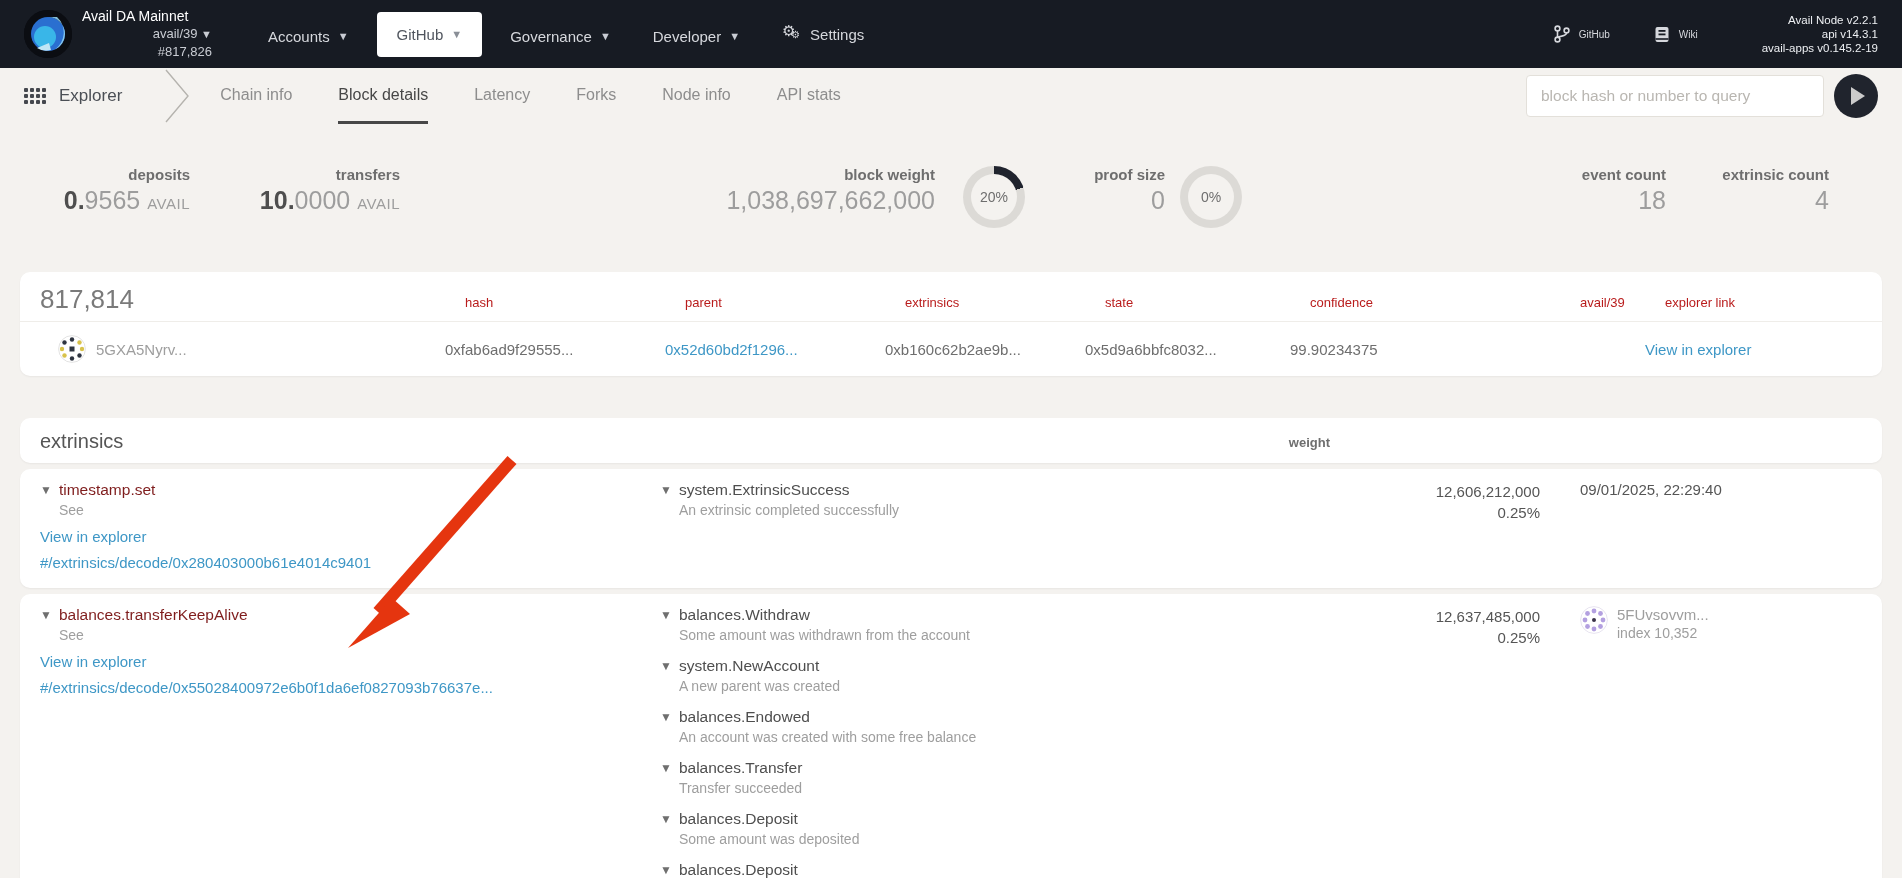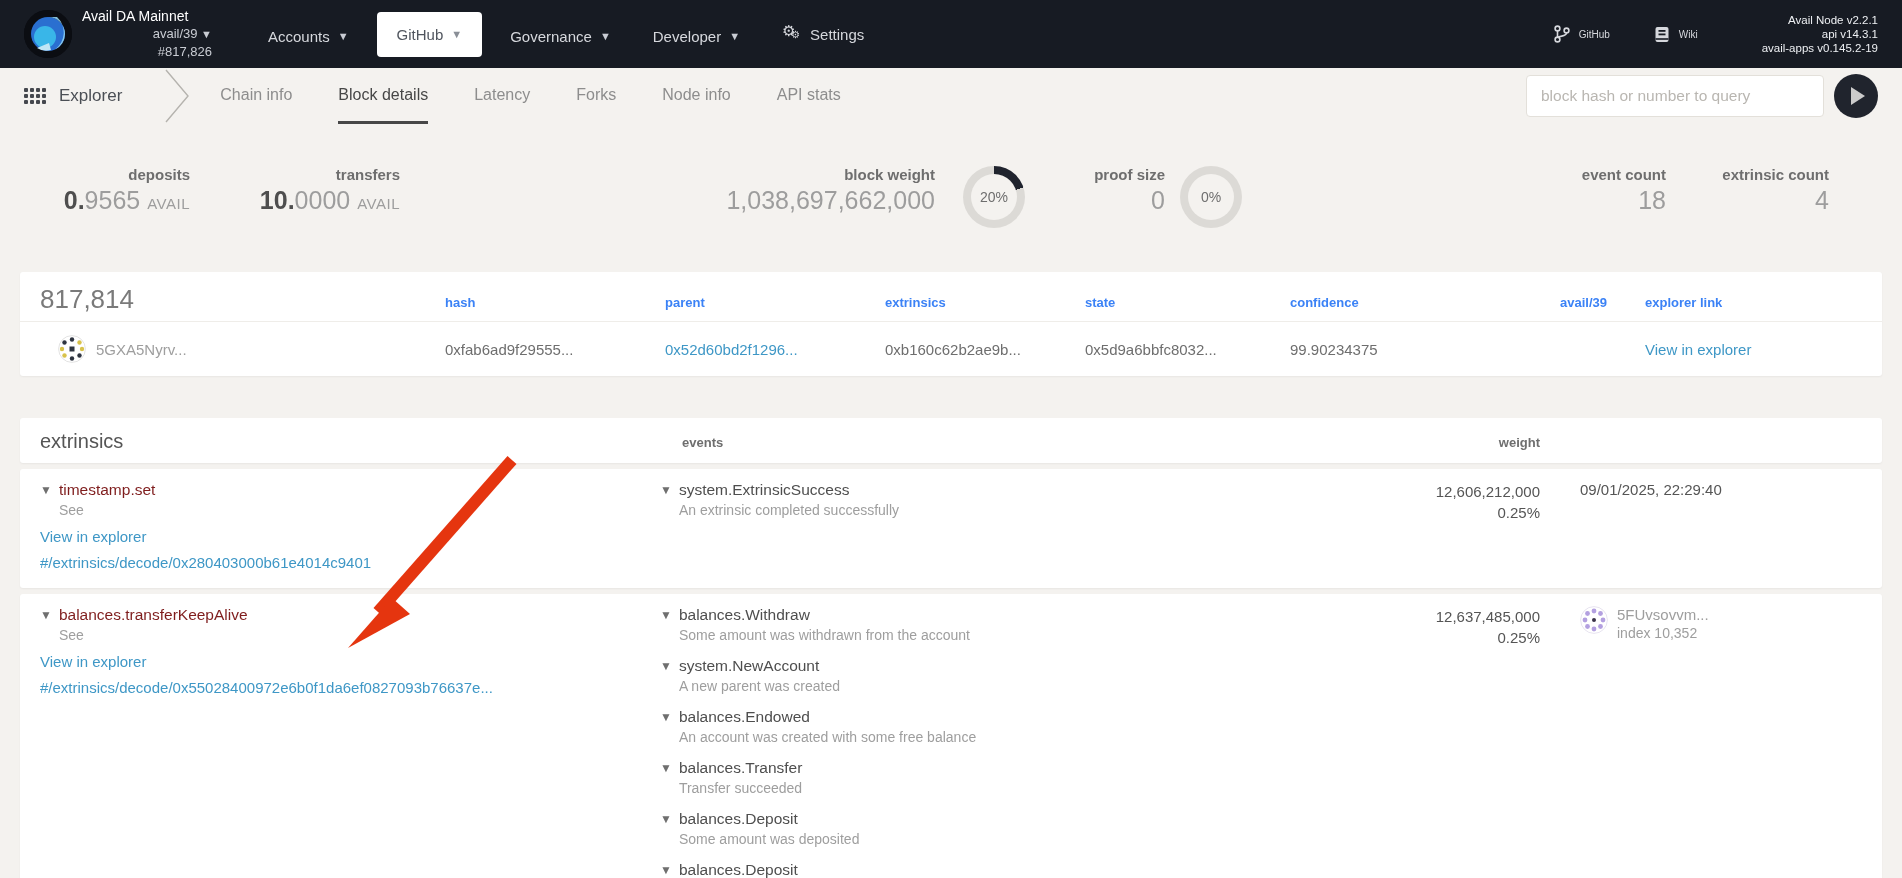--- a/index.html
+++ b/index.html
@@ -47,26 +47,26 @@
   .stat .slabel { font-size:15px; font-weight:bold; color:#6e6e6e; margin-bottom:3px; white-space:nowrap; }
   .stat .svalue { font-size:25px; color:#9d9d9d; white-space:nowrap; }
   .stat .lead { color:#4e4e4e; font-weight:bold; }
   .stat .unit { font-size:15px; color:#9d9d9d; letter-spacing:0.5px; }
   .donut { position:absolute; top:42px; width:62px; height:62px; border-radius:50%; }
   .donut-inner { position:absolute; inset:8px; border-radius:50%; background:#f4f2ef; display:flex; align-items:center; justify-content:center; font-size:14px; color:#6e6e6e; }
   .donut.bw { background:conic-gradient(#20242e 0deg 72deg, #dcdad6 72deg 360deg); }
   .donut.ps { background:#dcdad6; }
 
   
-  .card { background:#ffffff; margin:0 20px; border-radius:3px; box-shadow:0 1px 2px rgba(0,0,0,0.05); }
+  .card { background:#ffffff; margin:0 20px; border-radius:10px; box-shadow:0 1px 2px rgba(0,0,0,0.05); }
   .block-card { margin-bottom:42px; }
   .bgrid { display:grid; grid-template-columns:405px 220px 220px 200px 205px 270px 85px 1fr; padding:0 20px; }
   .block-head { padding-top:12px; padding-bottom:6px; border-bottom:1px solid #efede9; align-items:end; }
   .block-num { font-size:26px; color:#7a7a7a; }
-  .col-h { font-size:13px; font-weight:bold; color:#3b82f6; padding-bottom:5px; white-space:nowrap; }
+  .col-h { font-size:13px; font-weight:normal; color:#b91c1c; padding-bottom:5px; white-space:nowrap;margin-left:20px; }
   .block-row { padding-top:13px; padding-bottom:13px; align-items:center; font-size:15px; color:#6e6e6e; }
   .author-cell { display:flex; align-items:center; gap:10px; padding-left:18px; color:#9e9e9e; }
   .mono-trunc { white-space:nowrap; }
   a.blue, .blue { color:#3e97c6; text-decoration:none; cursor:pointer; }
 
   
   .egrid { display:grid; grid-template-columns:620px 670px 210px 1fr; padding:0 20px; }
   .ext-head { padding-top:12px; padding-bottom:10px; align-items:end; margin-bottom:6px; }
   .ext-title { font-size:20px; color:#555555; }
   .ev-h { font-size:13px; font-weight:bold; color:#6e6e6e; padding-bottom:3px; margin-left:22px; }
@@ -260,21 +260,20 @@
     <div class="mono-trunc">0xb160c62b2ae9b...</div>
     <div class="mono-trunc">0x5d9a6bbfc8032...</div>
     <div>99.90234375</div>
     <div></div>
     <div><a class="blue">View in explorer</a></div>
   </div>
 </div>
 
 <div class="card egrid ext-head">
   <div class="ext-title">extrinsics</div>
-  <div class="ev-h">events</div>
   <div class="wt-h">weight</div>
   <div></div>
 </div>
 
 <div class="card egrid ext-row">
   <div>
     <div class="call">
       <span class="caret-dn">▼</span>
       <div>
         <div class="call-name">timestamp.set</div>

